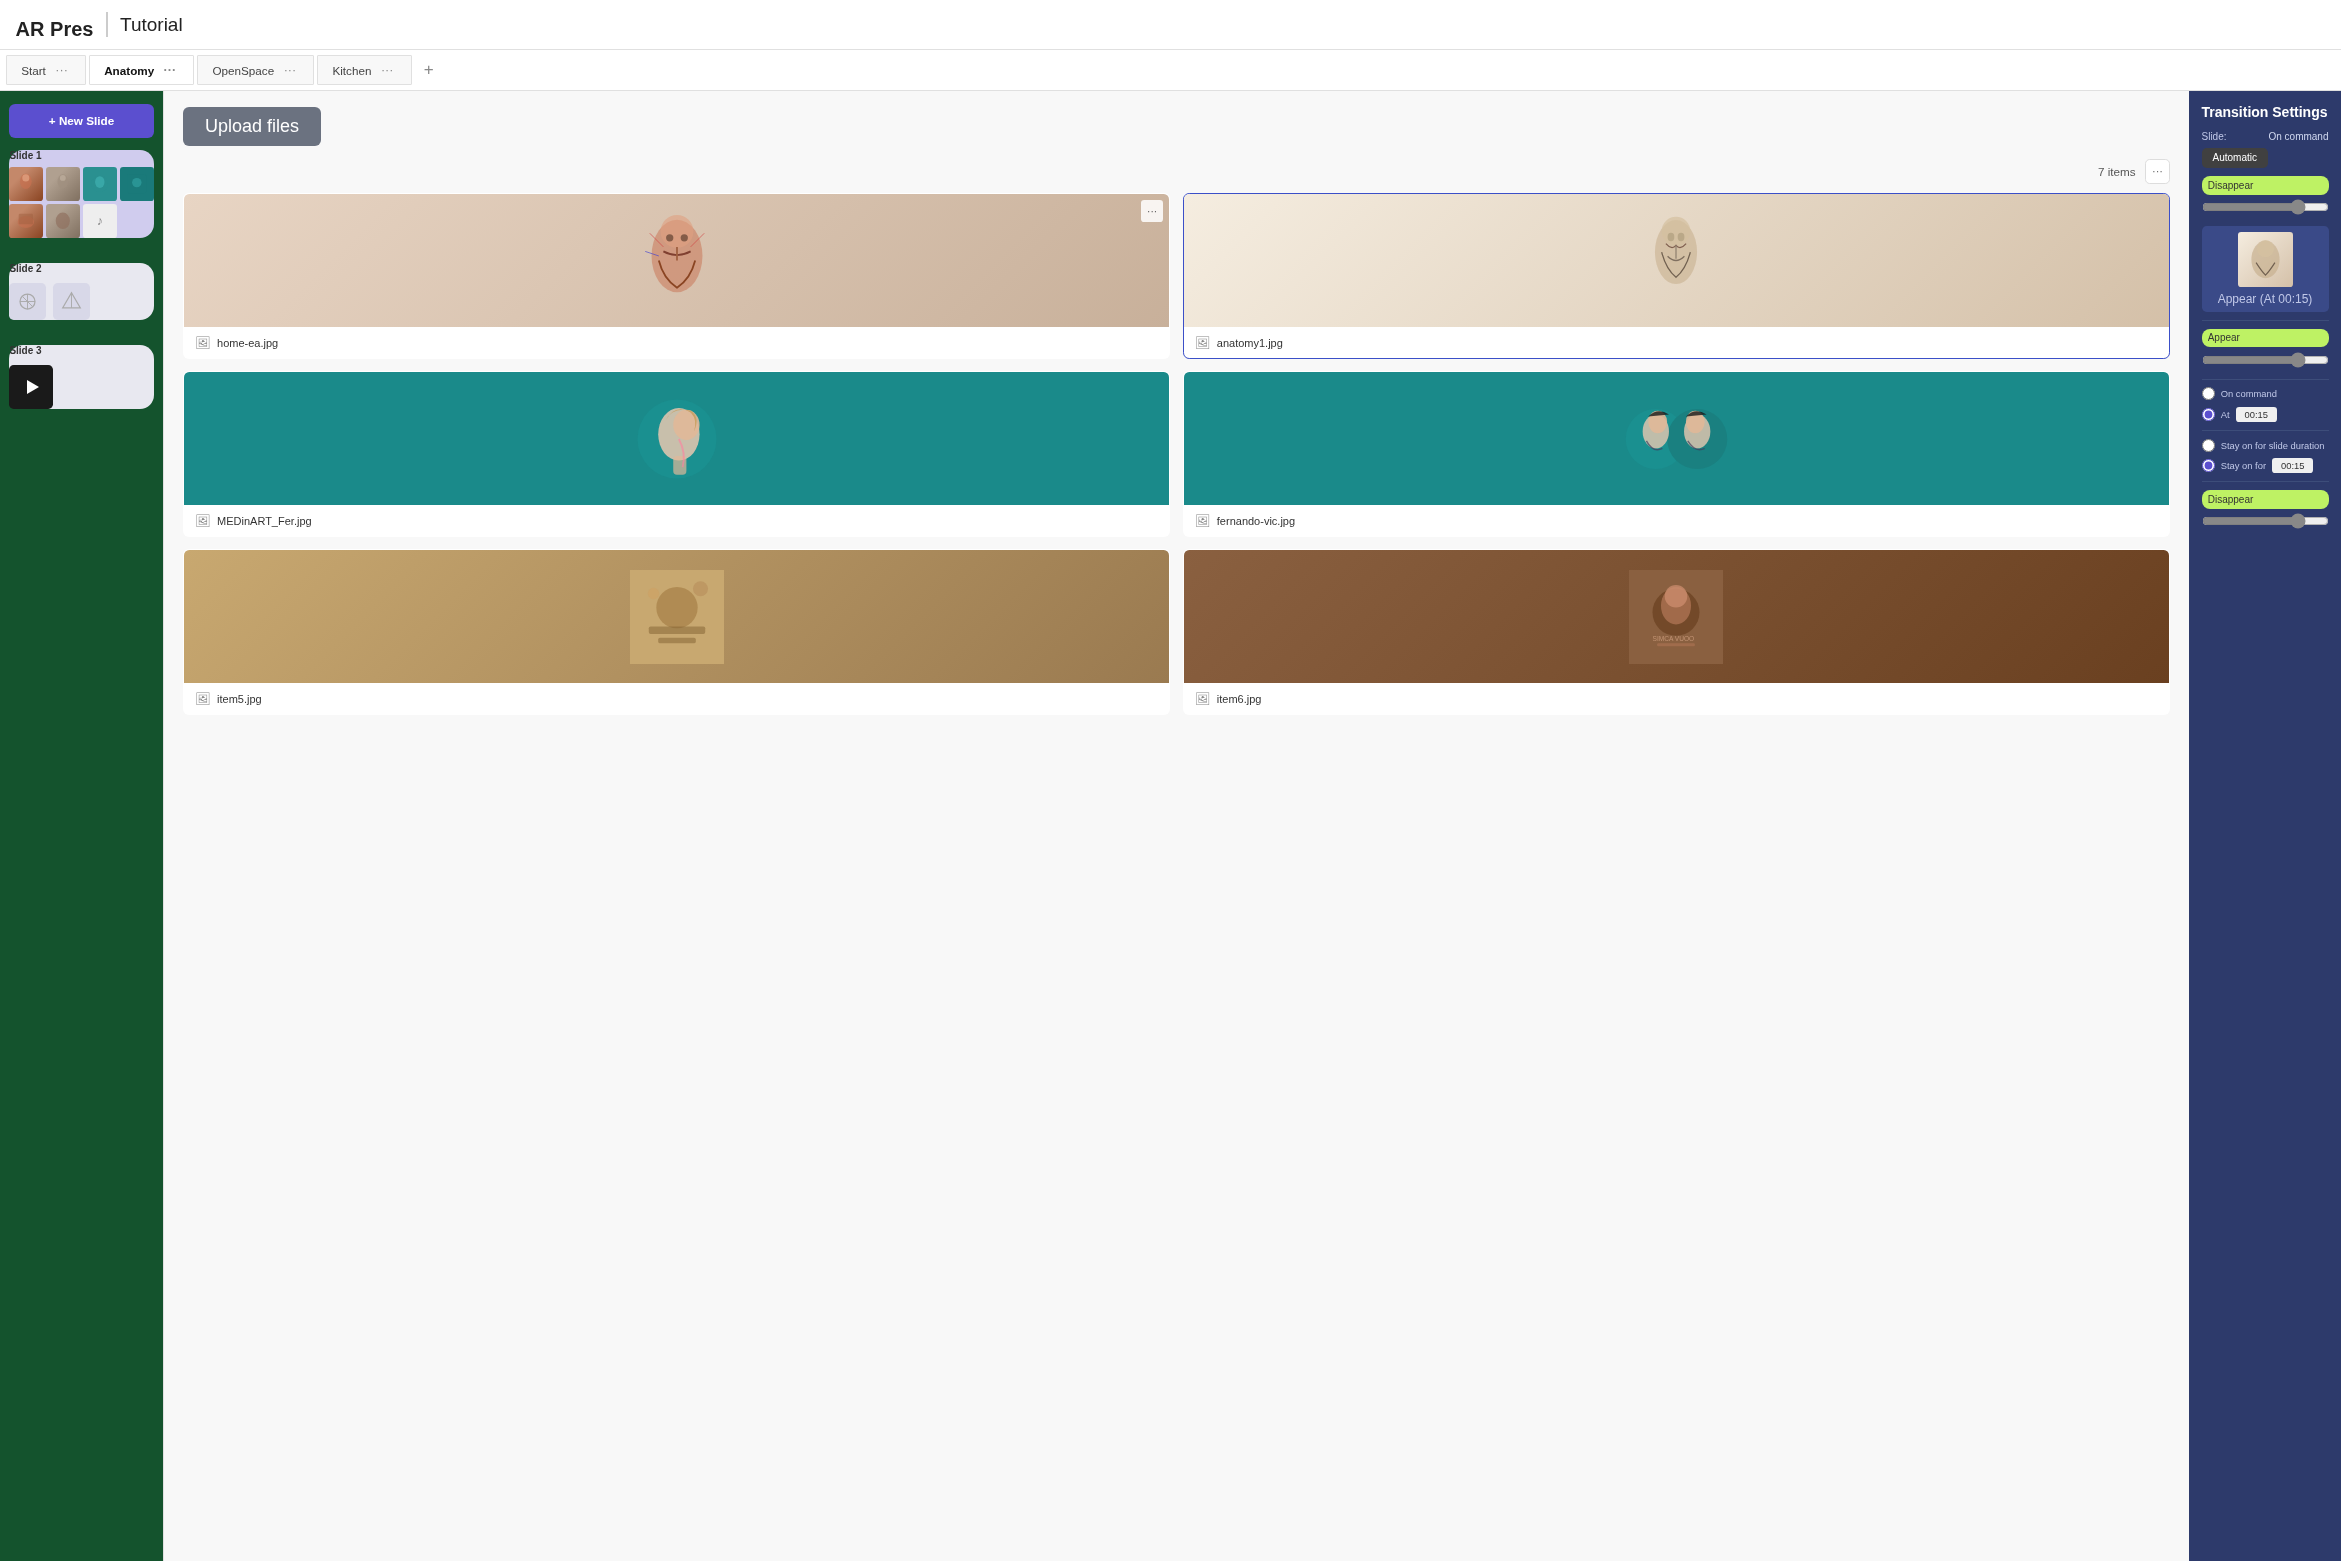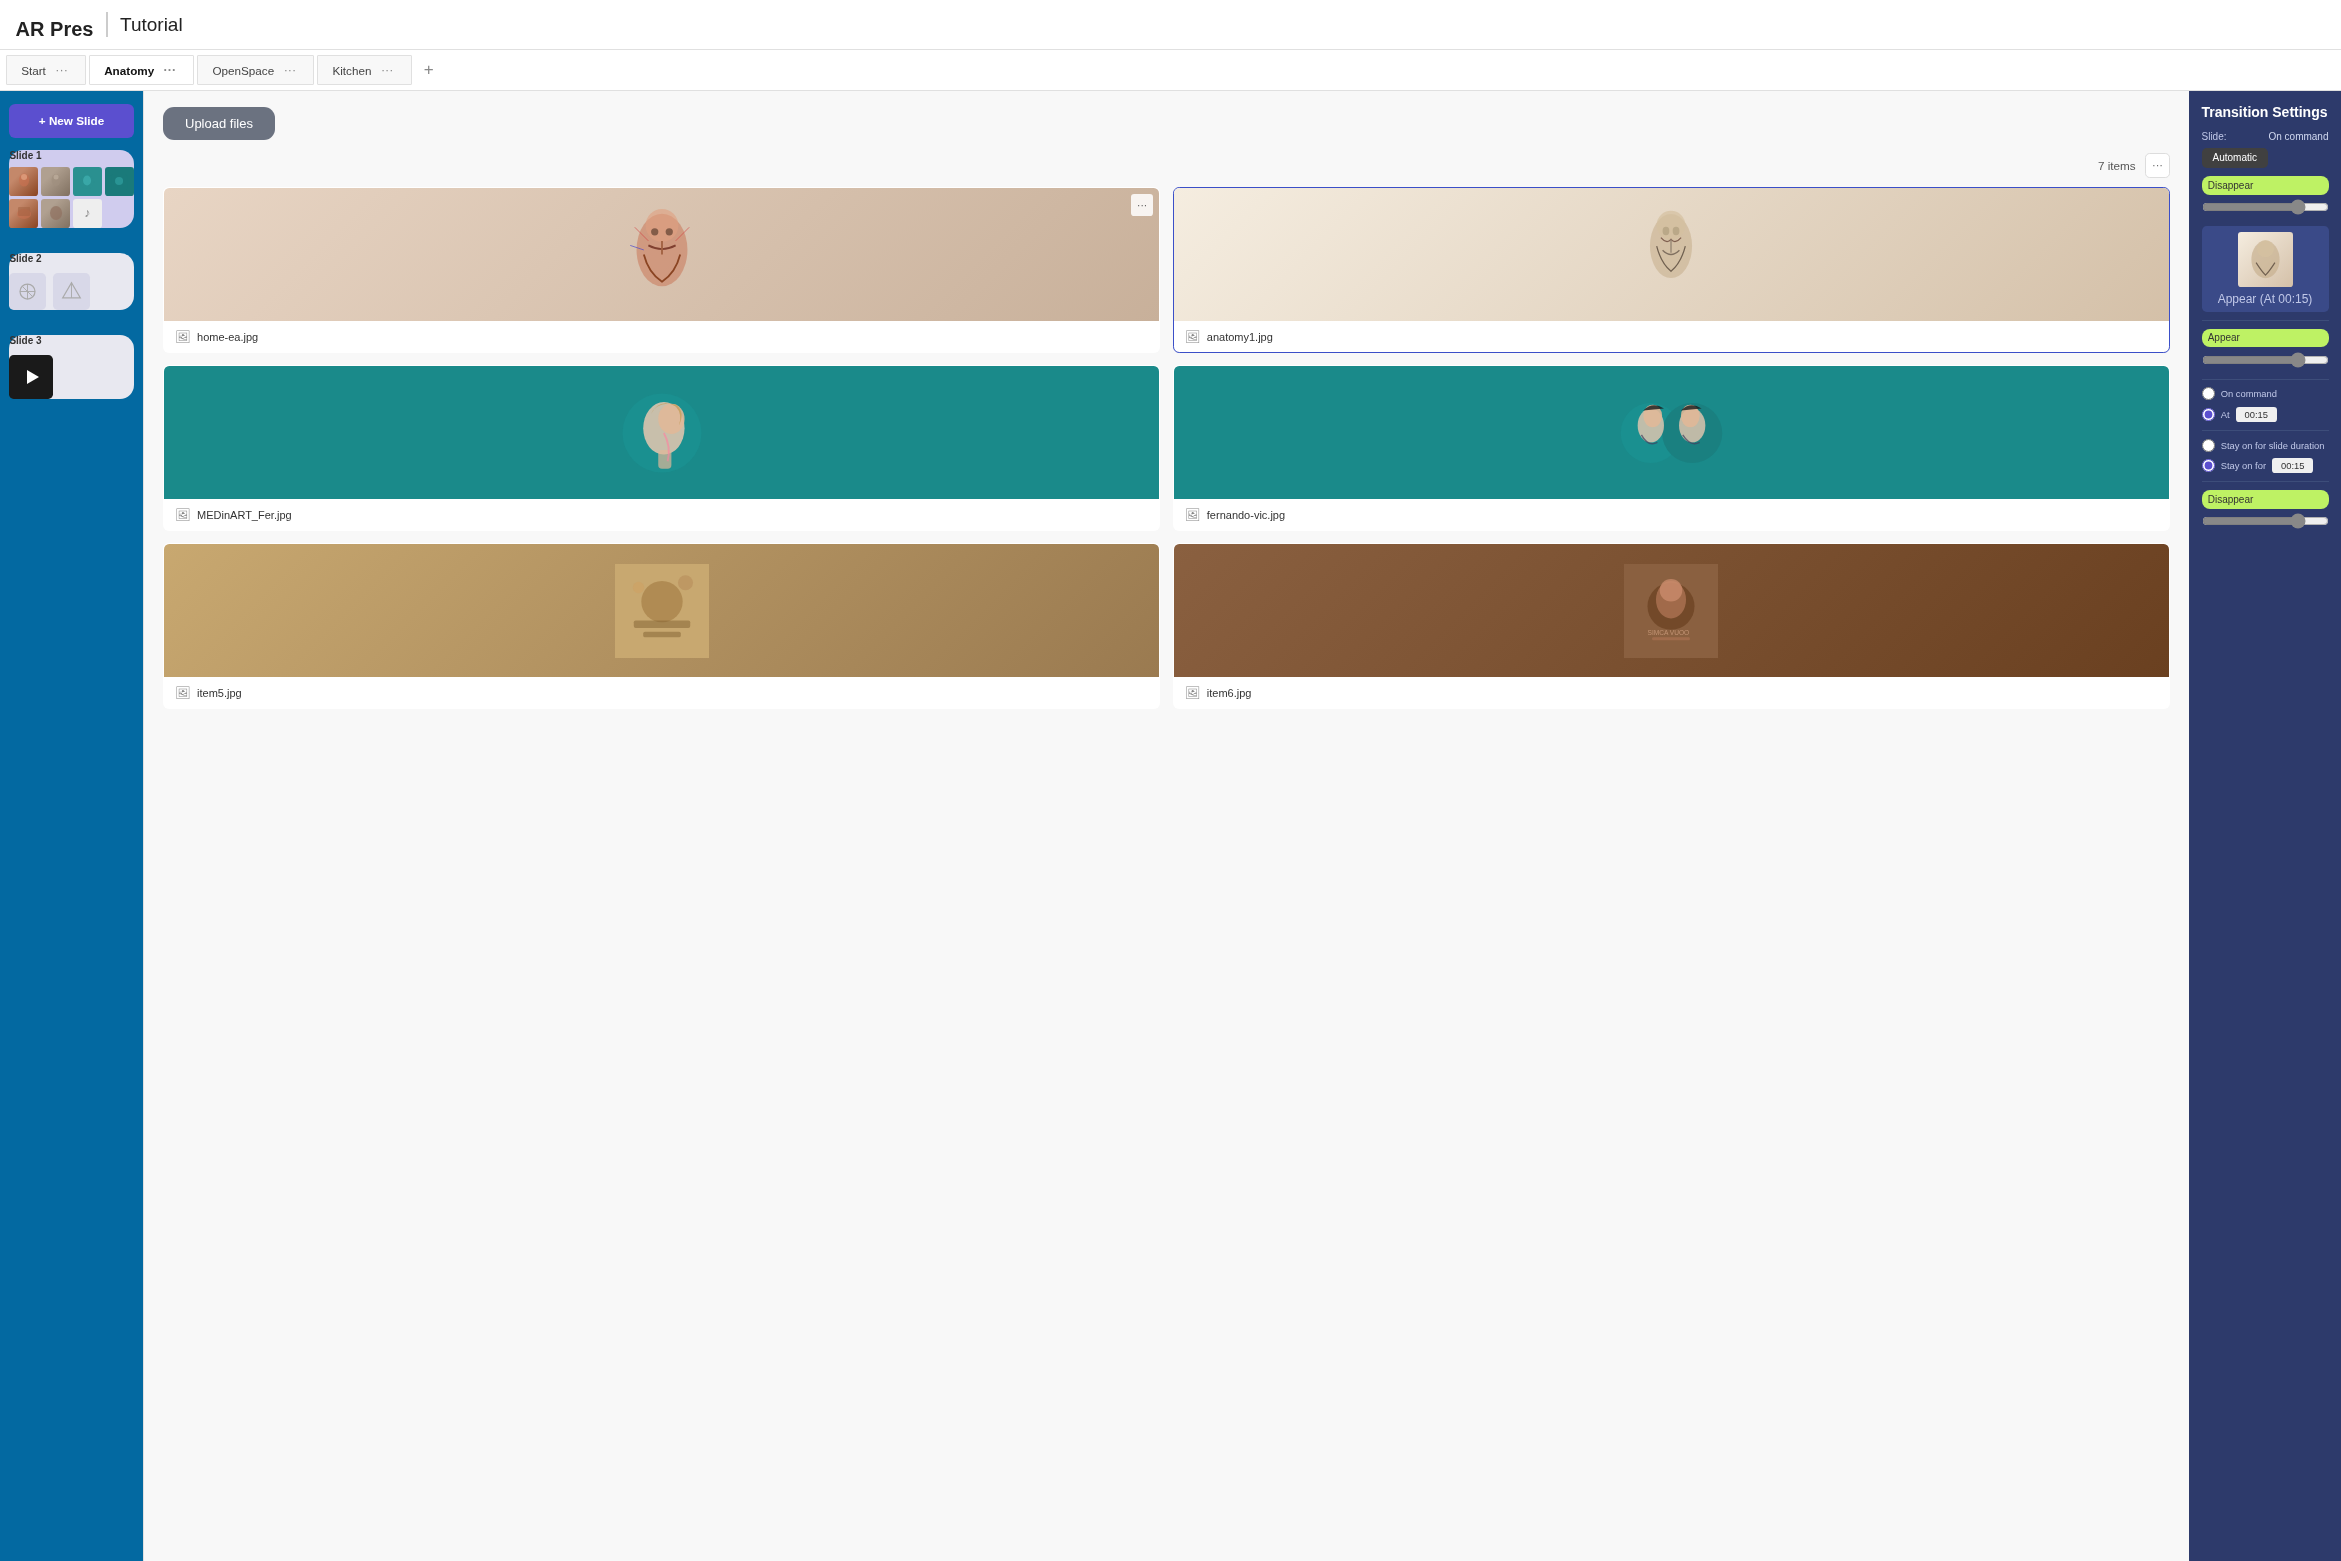--- a/index.html
+++ b/index.html
@@ -92,22 +92,22 @@
     
     .main-layout {
       display: flex;
       position: fixed;
       top: 91px;
       left: 0; right: 0; bottom: 0;
     }
 
     
     .sidebar {
-      width: 144px;
-      background: #0369a1;
+      width: 164px;
+      background: #14532d;
       border-right: 0.8px solid #e0e0e0;
       overflow-y: auto;
       padding: 12.5px 9.4px;
       flex-shrink: 0;
     }
     .new-slide-btn {
       display: flex;
       align-items: center;
       justify-content: center;
       width: 100%;
@@ -158,23 +158,23 @@
       flex: 1;
       overflow-y: auto;
       padding: 15.6px 19px;
       background: #f8f8f8;
     }
 
     .upload-btn {
       background: #6b7280;
       color: #fff;
       border: none;
-      border-radius: 11px;
+      border-radius: 6px;
       padding: 9.4px 22px;
-      font-size: 13px;
+      font-size: 18px;
       cursor: pointer;
       margin-bottom: 12.5px;
     }
 
     .items-header {
       display: flex;
       align-items: center;
       justify-content: flex-end;
       gap: 9.4px;
       margin-bottom: 9.4px;

